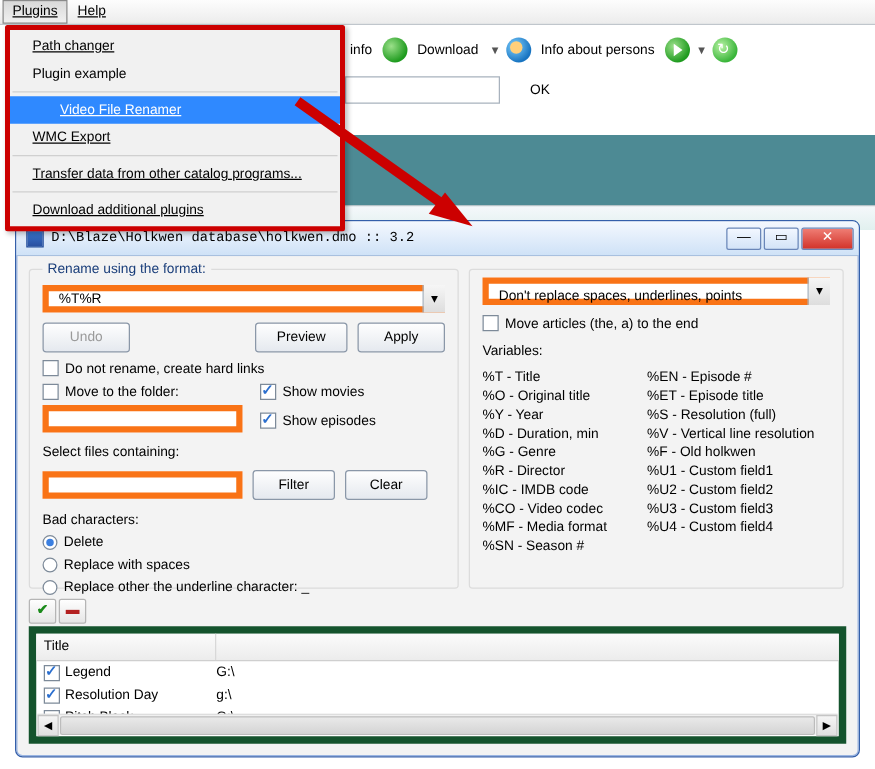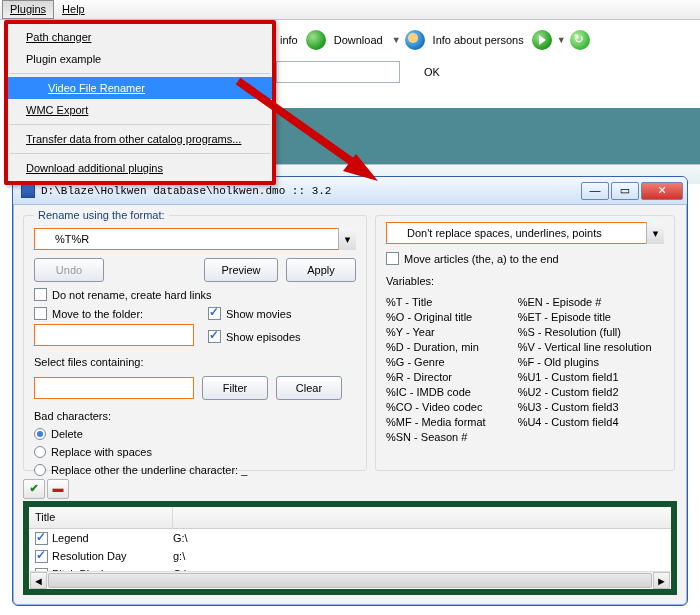--- a/index.html
+++ b/index.html
@@ -57,21 +57,21 @@
   .winbtn.close { background: linear-gradient(#ef7d74,#d2332a); color: #fff; width: 42px; }
 
   .client { position: absolute; left: 6px; right: 6px; top: 32px; bottom: 6px; background: #f3f3f3; }
 
   .group { border: 1px solid #dcdcdc; border-radius: 3px; background: #f3f3f3; padding: 8px 10px 10px; }
   .group .legend { position: absolute; margin-top: -15px; background: #f3f3f3; padding: 0 4px; color: #1a3e7a; }
 
   .left { position: absolute; left: 4px; top: 6px; width: 344px; height: 256px; }
   .right { position: absolute; left: 356px; top: 6px; width: 300px; height: 256px; }
 
-  .txt { width: 100%; height: 22px; border: 1px solid #f97316; background: #fff; padding: 0 20px; }
+  .txt { width: 100%; height: 22px; border: 5px solid #f97316; background: #fff; padding: 0 8px; }
   .combo { position: relative; }
   .combo .caret { position: absolute; right: 0; top: 0; width: 18px; height: 22px; text-align: center; line-height: 22px;
     background: linear-gradient(#f6f6f6,#ddd); border-left: 1px solid #a8b2bd; }
 
   .btn { height: 24px; border: 1px solid #8a97a8; border-radius: 3px; background: linear-gradient(#fefefe,#e5e9ef);
     text-align: center; line-height: 22px; padding: 0 10px; cursor: default; }
   .btn.dis { color: #9a9a9a; }
 
   .row { display: flex; align-items: center; gap: 8px; margin-top: 8px; }
   .chk, .rad { display: flex; align-items: center; gap: 5px; margin-top: 6px; }
@@ -253,21 +253,21 @@
           <div>%IC - IMDB code</div>
           <div>%CO - Video codec</div>
           <div>%MF - Media format</div>
           <div>%SN - Season #</div>
         </div>
         <div class="col">
           <div>%EN - Episode #</div>
           <div>%ET - Episode title</div>
           <div>%S - Resolution (full)</div>
           <div>%V - Vertical line resolution</div>
-          <div>%F - Old plugins</div>
+          <div>%F - Old holkwen</div>
           <div>%U1 - Custom field1</div>
           <div>%U2 - Custom field2</div>
           <div>%U3 - Custom field3</div>
           <div>%U4 - Custom field4</div>
         </div>
       </div>
     </div>
 
     <div class="checkbar">
       <div class="cbtn g">✔</div>

